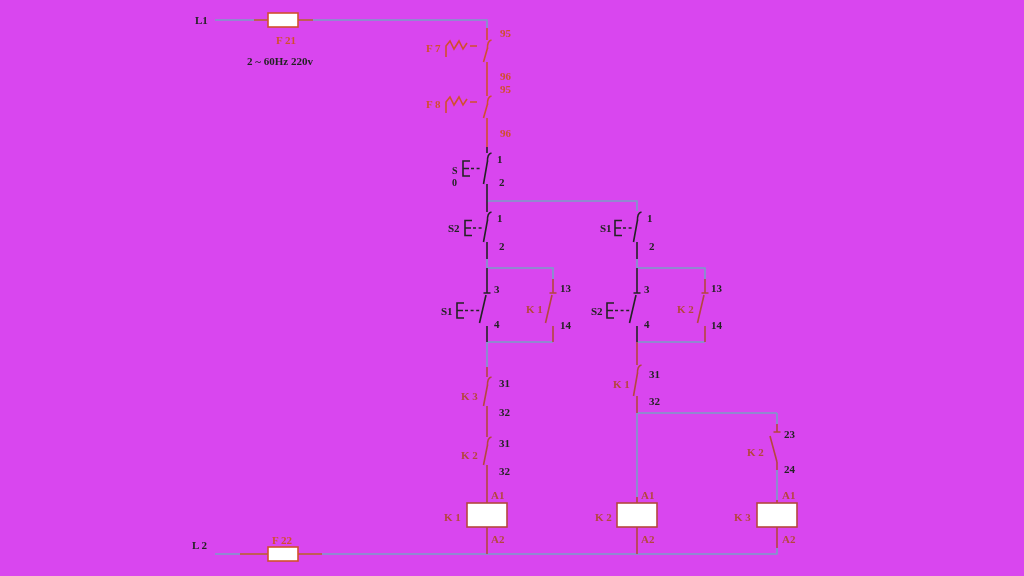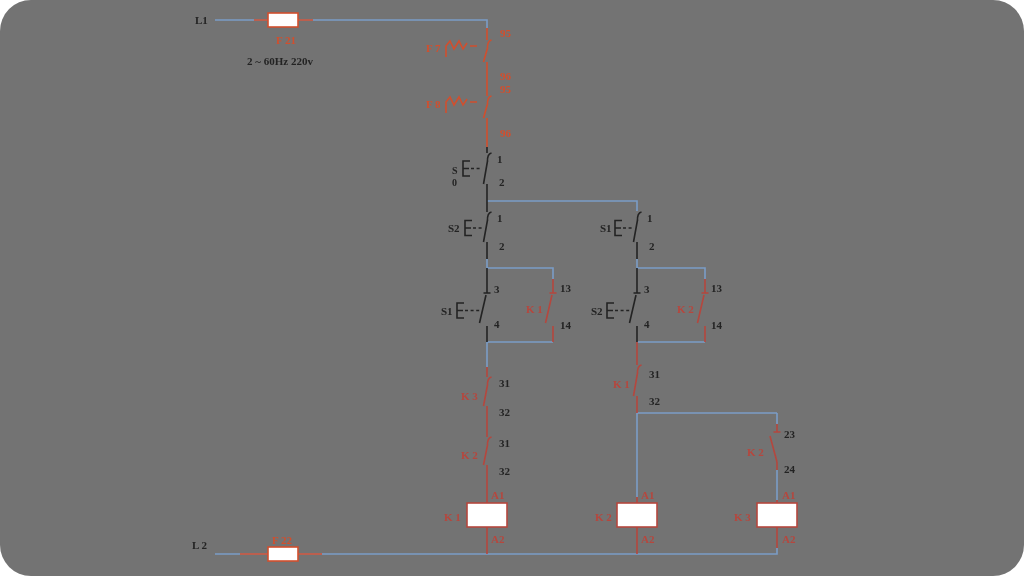--- a/index.html
+++ b/index.html
@@ -1,16 +1,16 @@
 <!DOCTYPE html>
 <html><head>
 <meta charset="utf-8">
 <style>
   html,body{margin:0;padding:0;background:#ffffff;}
-  #stage{position:relative;width:1024px;height:576px;background:#737373;overflow:hidden;border-radius:31px;}
+  #stage{position:relative;width:1024px;height:576px;background:#d946ef;overflow:hidden;}
   svg{display:block;}
   path,rect{fill:none;stroke-width:1.6;}
   .w{stroke:#7b9dc7;}            
   .k{stroke:#232323;}            
   .h{stroke:#d14f2e;}            
   .c{stroke:#b5473e;}            
   .dash{stroke-dasharray:3,2.6;stroke-width:1.5;}
   .box{fill:#ffffff;}
   text{font-family:"Liberation Serif", serif;font-weight:bold;font-size:11px;}
   .tk{fill:#232323;}

